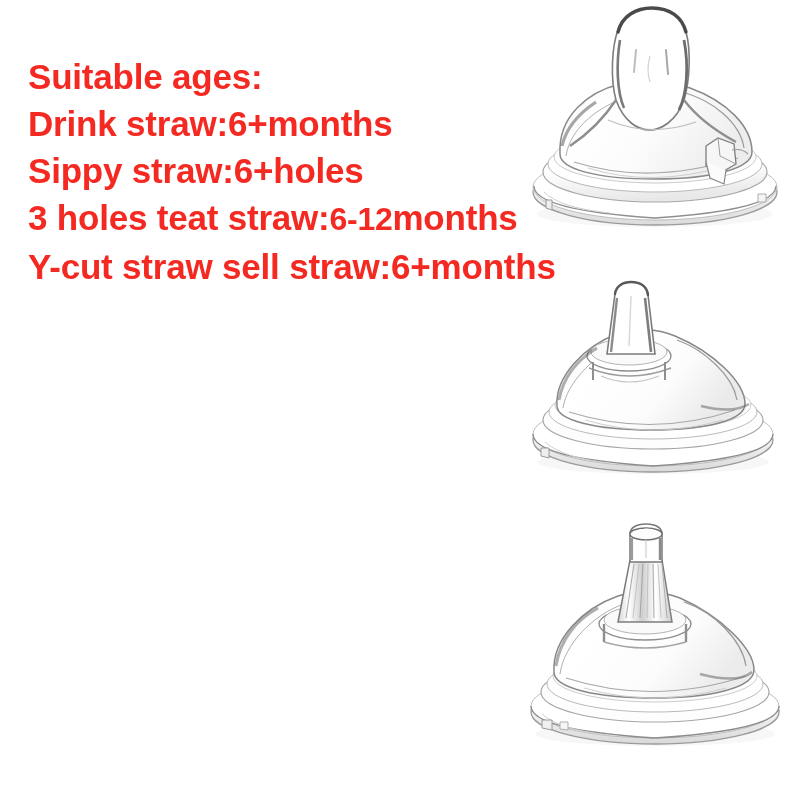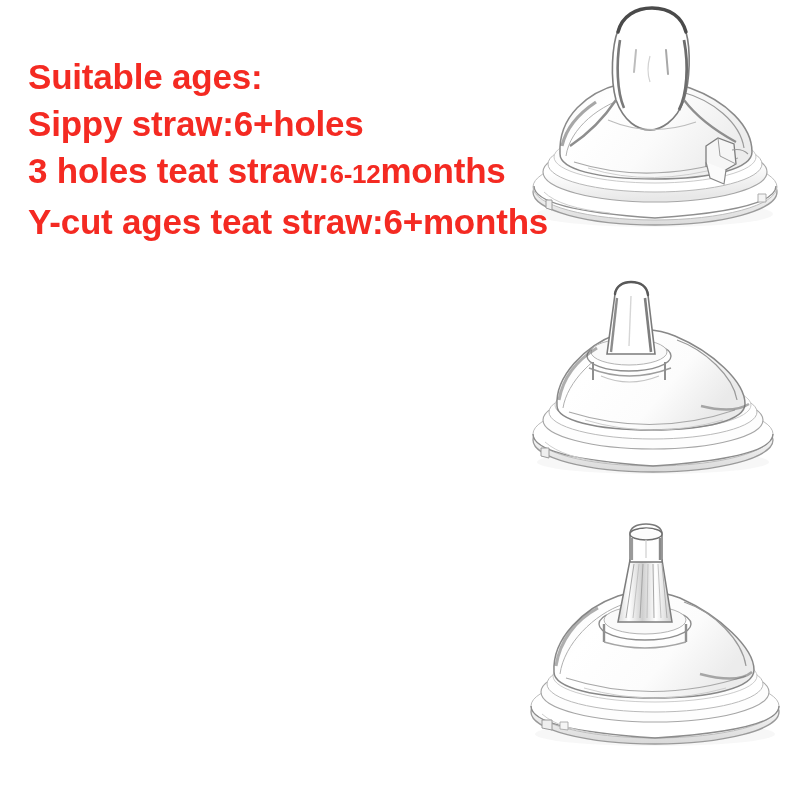--- a/index.html
+++ b/index.html
@@ -36,21 +36,21 @@
   #note-block {
     left: 27px;
     top: 473px;
     color: #1A79EA;
     font-size: 33px;
     line-height: 43px;
     z-index: 40;
   }
   .txt-line { display: block; }
   .small-age {
-    font-size: 26px;
+    font-size: 32px;
     letter-spacing: -0.3px;
   }
 
   
   .product {
     position: absolute;
     z-index: 10;
   }
   .product svg { display: block; }
 
@@ -59,26 +59,27 @@
   #product-bottom { left: 500px; top: 512px; width: 310px; height: 240px; }
 </style>
 </head>
 <body>
 
 <div id="page">
 
   <div class="text-block" id="ages-block">
     <span class="txt-line">Suitable ages:</span>
 
+    <span class="txt-line">Drink straw:6+months</span>
 
     <span class="txt-line">Sippy straw:6+holes</span>
 
     <span class="txt-line"><span>3 holes teat straw:</span><span class="small-age">6-12</span><span>months</span></span>
 
-    <span class="txt-line">Y-cut ages teat straw:6+months</span>
+    <span class="txt-line">Y-cut straw sell straw:6+months</span>
   </div>
 
 
   <div class="product" id="product-top">
     <svg viewBox="0 0 310 240" width="310" height="240" aria-hidden="true">
       <defs>
         <linearGradient id="gBodyA" x1="0" y1="0" x2="1" y2="0.4">
           <stop offset="0" stop-color="#f7f7f7"></stop>
           <stop offset="0.28" stop-color="#ffffff"></stop>
           <stop offset="0.62" stop-color="#fbfbfb"></stop>

